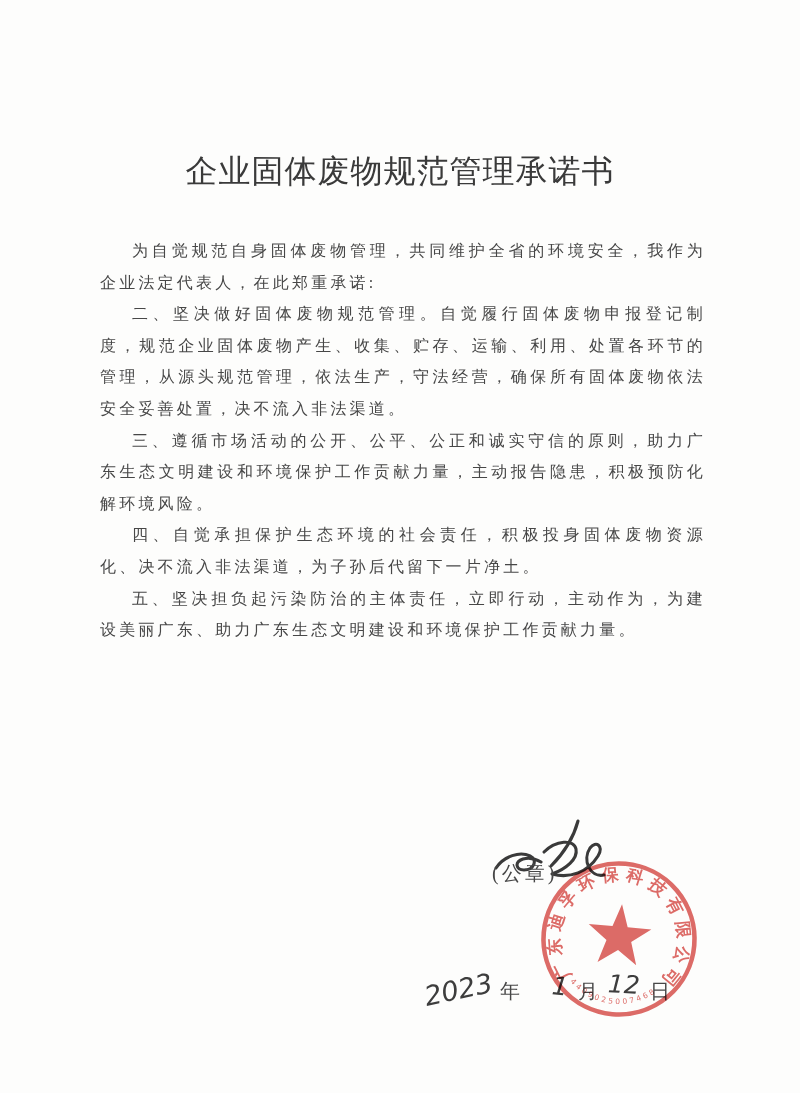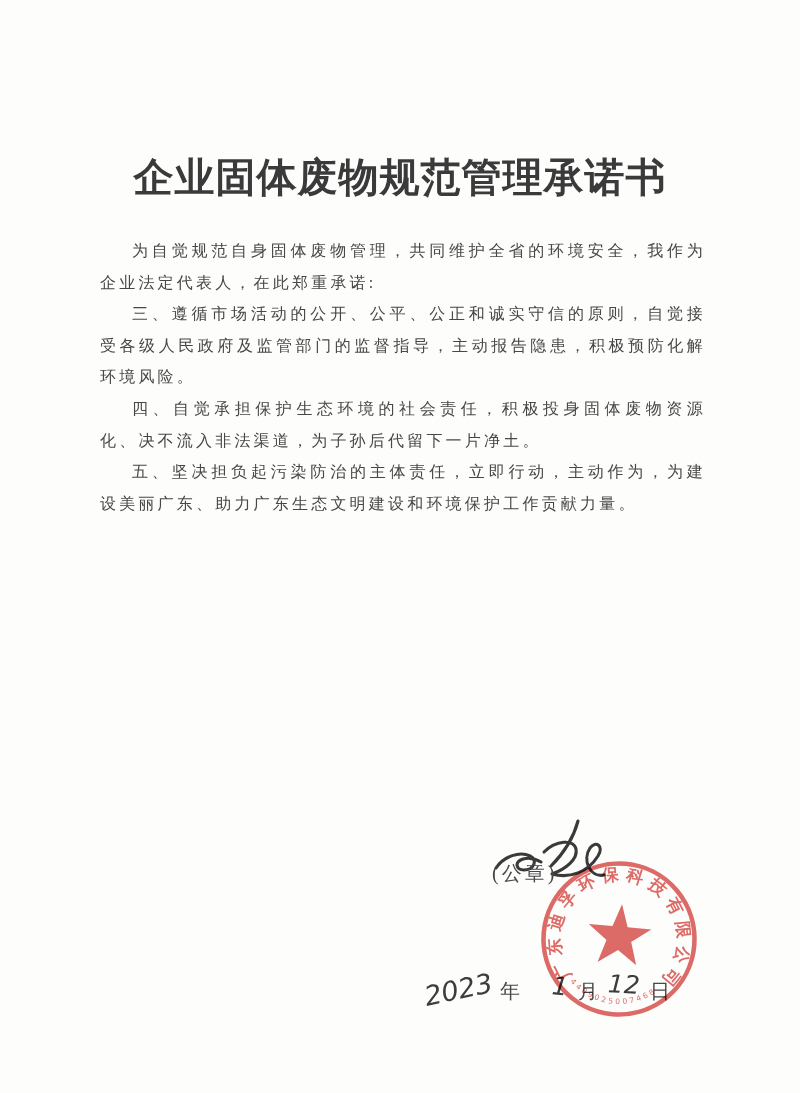--- a/index.html
+++ b/index.html
@@ -3,21 +3,21 @@
 <meta charset="utf-8">
 <style>
   html,body{margin:0;padding:0;background:#ffffff;}
   .page{
     position:relative; width:800px; height:1093px;
     background:#fdfdfc; overflow:hidden;
     font-family:"Liberation Serif","DejaVu Serif",serif;
   }
   .title{
     position:absolute; top:150px; left:0; width:800px; margin:0;
-    text-align:center; font-size:40px; font-weight:700;
+    text-align:center; font-size:32px; font-weight:400;
     letter-spacing:1px; color:#3a3a3a;
   }
   .body-text{
     position:absolute; top:235px; left:100px; width:606px;
     font-size:16px; line-height:31.6px; letter-spacing:3.2px;
     color:#474747; text-align:justify;
   }
   .body-text p{ margin:0; text-indent:2em; }
   .sig-label{
     position:absolute; left:334px; top:847px;
@@ -66,21 +66,22 @@
 </style>
 </head>
 <body>
 
 <div class="page">
 
   <h1 class="title">企业固体废物规范管理承诺书</h1>
 
   <div class="body-text">
     <p>为自觉规范自身固体废物管理，共同维护全省的环境安全，我作为企业法定代表人，在此郑重承诺:</p>
-    <p>三、遵循市场活动的公开、公平、公正和诚实守信的原则，自觉接受各级人民政府及监管部门的监督指导，主动报告隐患，积极预防化解环境风险。</p>
+    <p>二、坚决做好固体废物规范管理。自觉履行固体废物申报登记制度，规范企业固体废物产生、收集、贮存、运输、利用、处置各环节的管理，从源头规范管理，依法生产，守法经营，确保所有固体废物依法安全妥善处置，决不流入非法渠道。</p>
+    <p>三、遵循市场活动的公开、公平、公正和诚实守信的原则，助力广东生态文明建设和环境保护工作贡献力量，主动报告隐患，积极预防化解环境风险。</p>
     <p>四、自觉承担保护生态环境的社会责任，积极投身固体废物资源化、决不流入非法渠道，为子孙后代留下一片净土。</p>
     <p>五、坚决担负起污染防治的主体责任，立即行动，主动作为，为建设美丽广东、助力广东生态文明建设和环境保护工作贡献力量。</p>
   </div>
 
 
   <svg class="signature-svg" viewBox="0 0 130 82" aria-hidden="true">
     <path d="M 10,52 C 18,40 34,35 44,40 C 52,44 48,54 38,54 C 30,54 28,46 37,43 C 44,41 50,43 55,46"></path>
     <path d="M 92,5 C 88,20 79,36 65,50"></path>
     <path d="M 58,36 C 70,24 88,23 90,33 C 92,43 80,53 66,58 C 84,63 102,56 112,40 C 118,30 110,24 104,32 C 96,44 104,62 118,59"></path>
   </svg>

